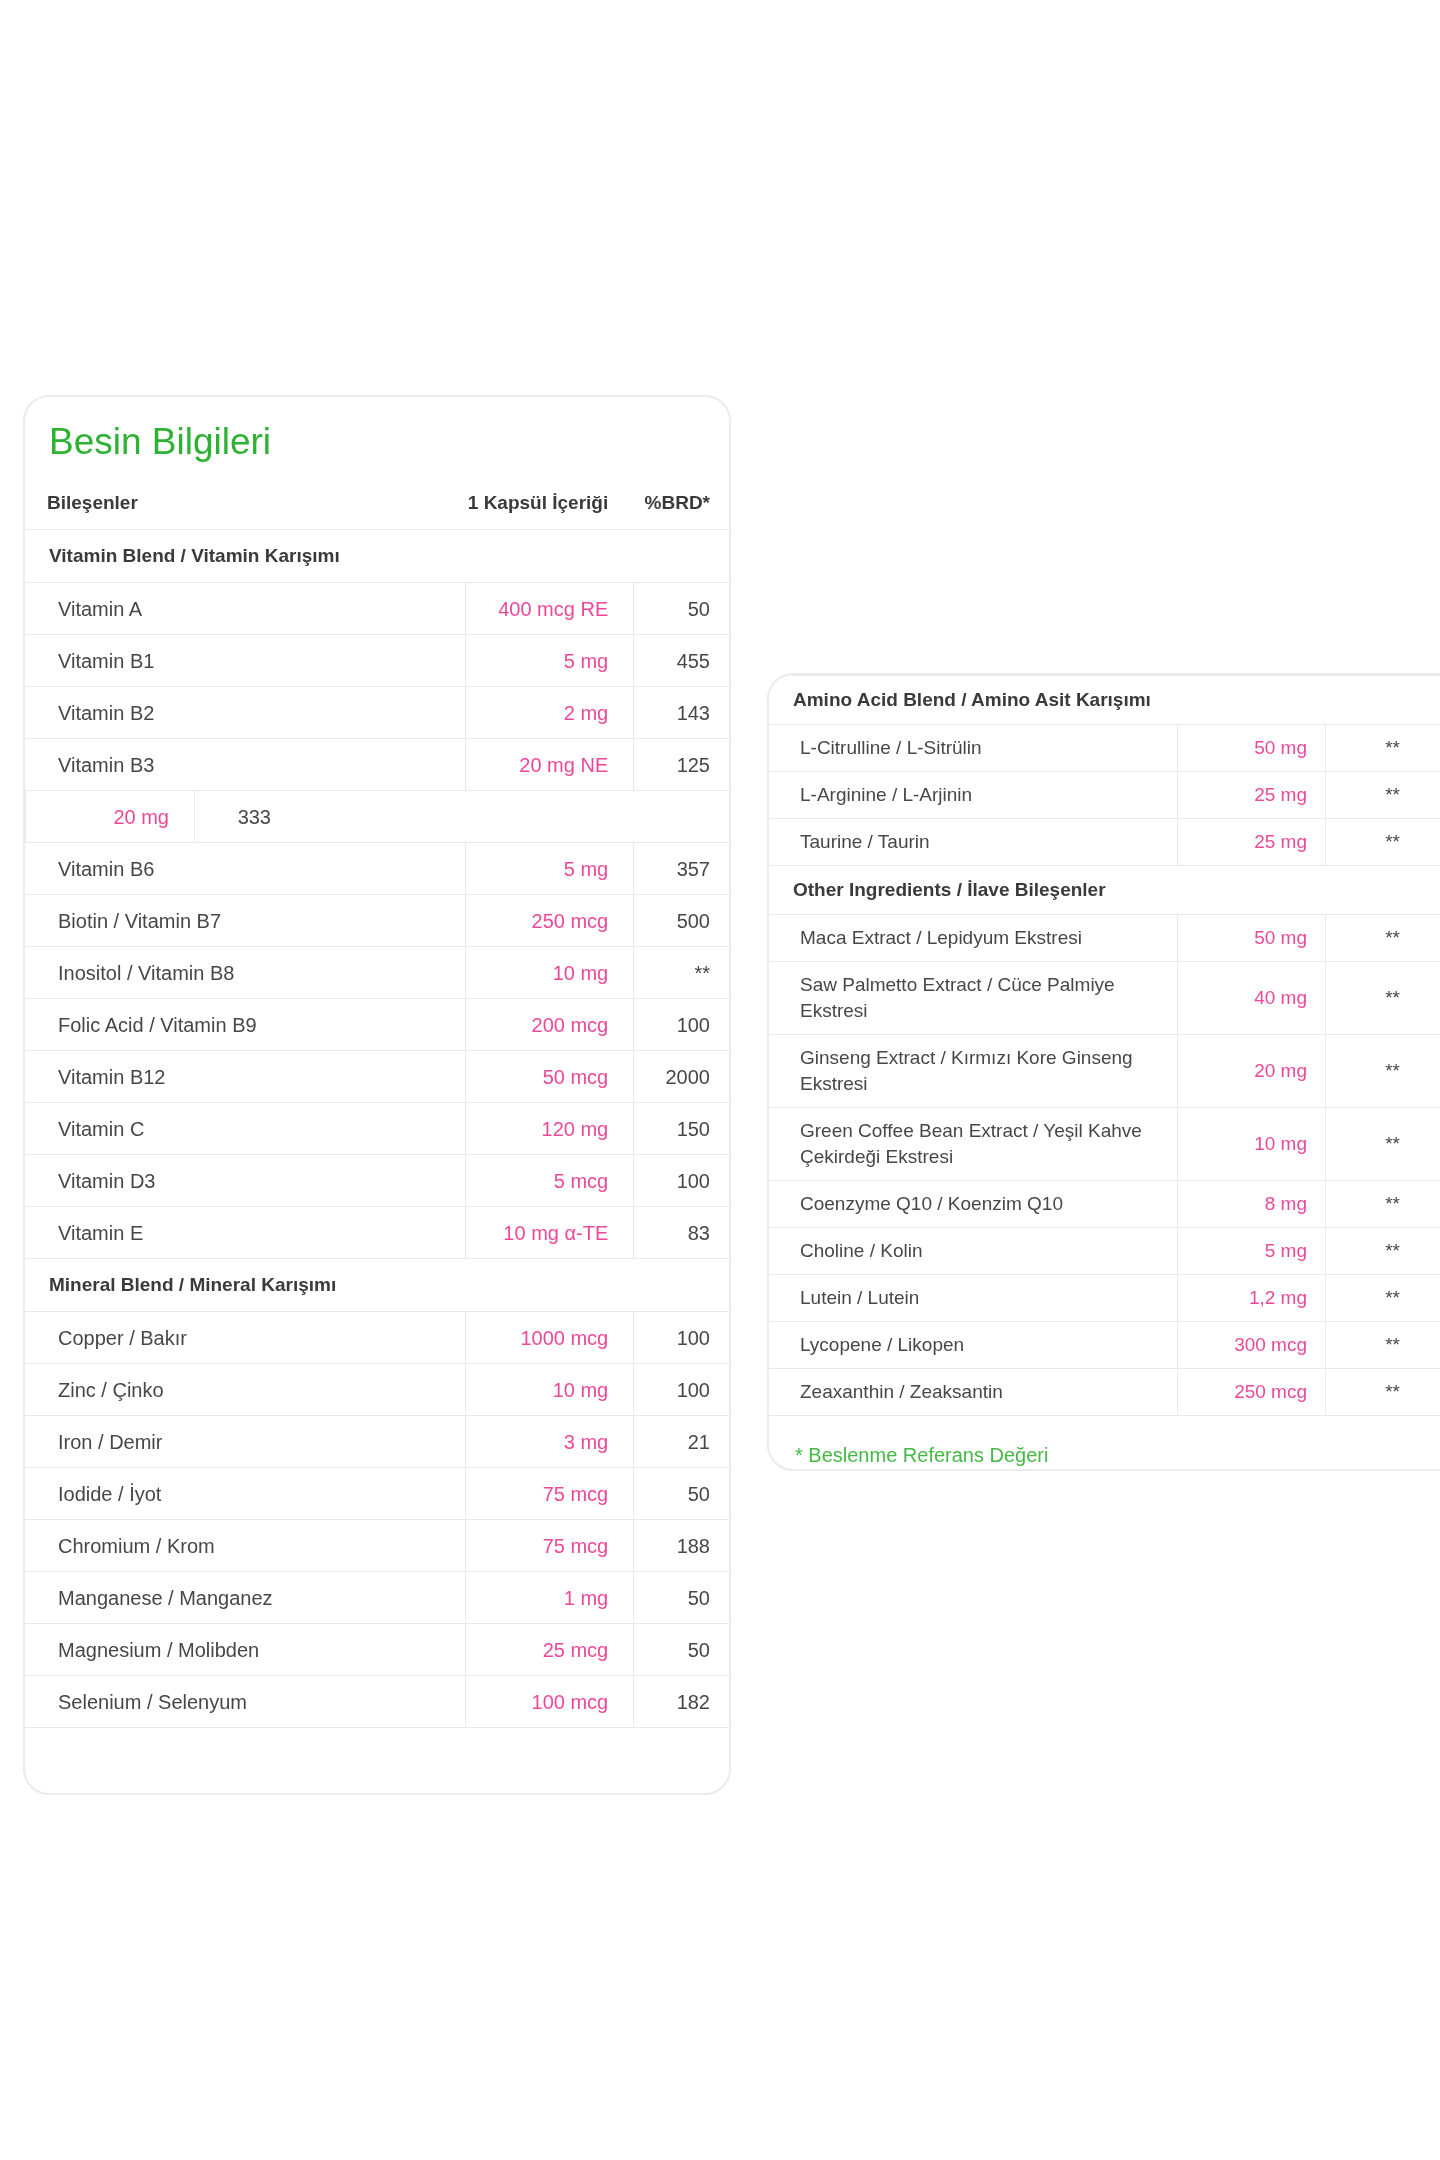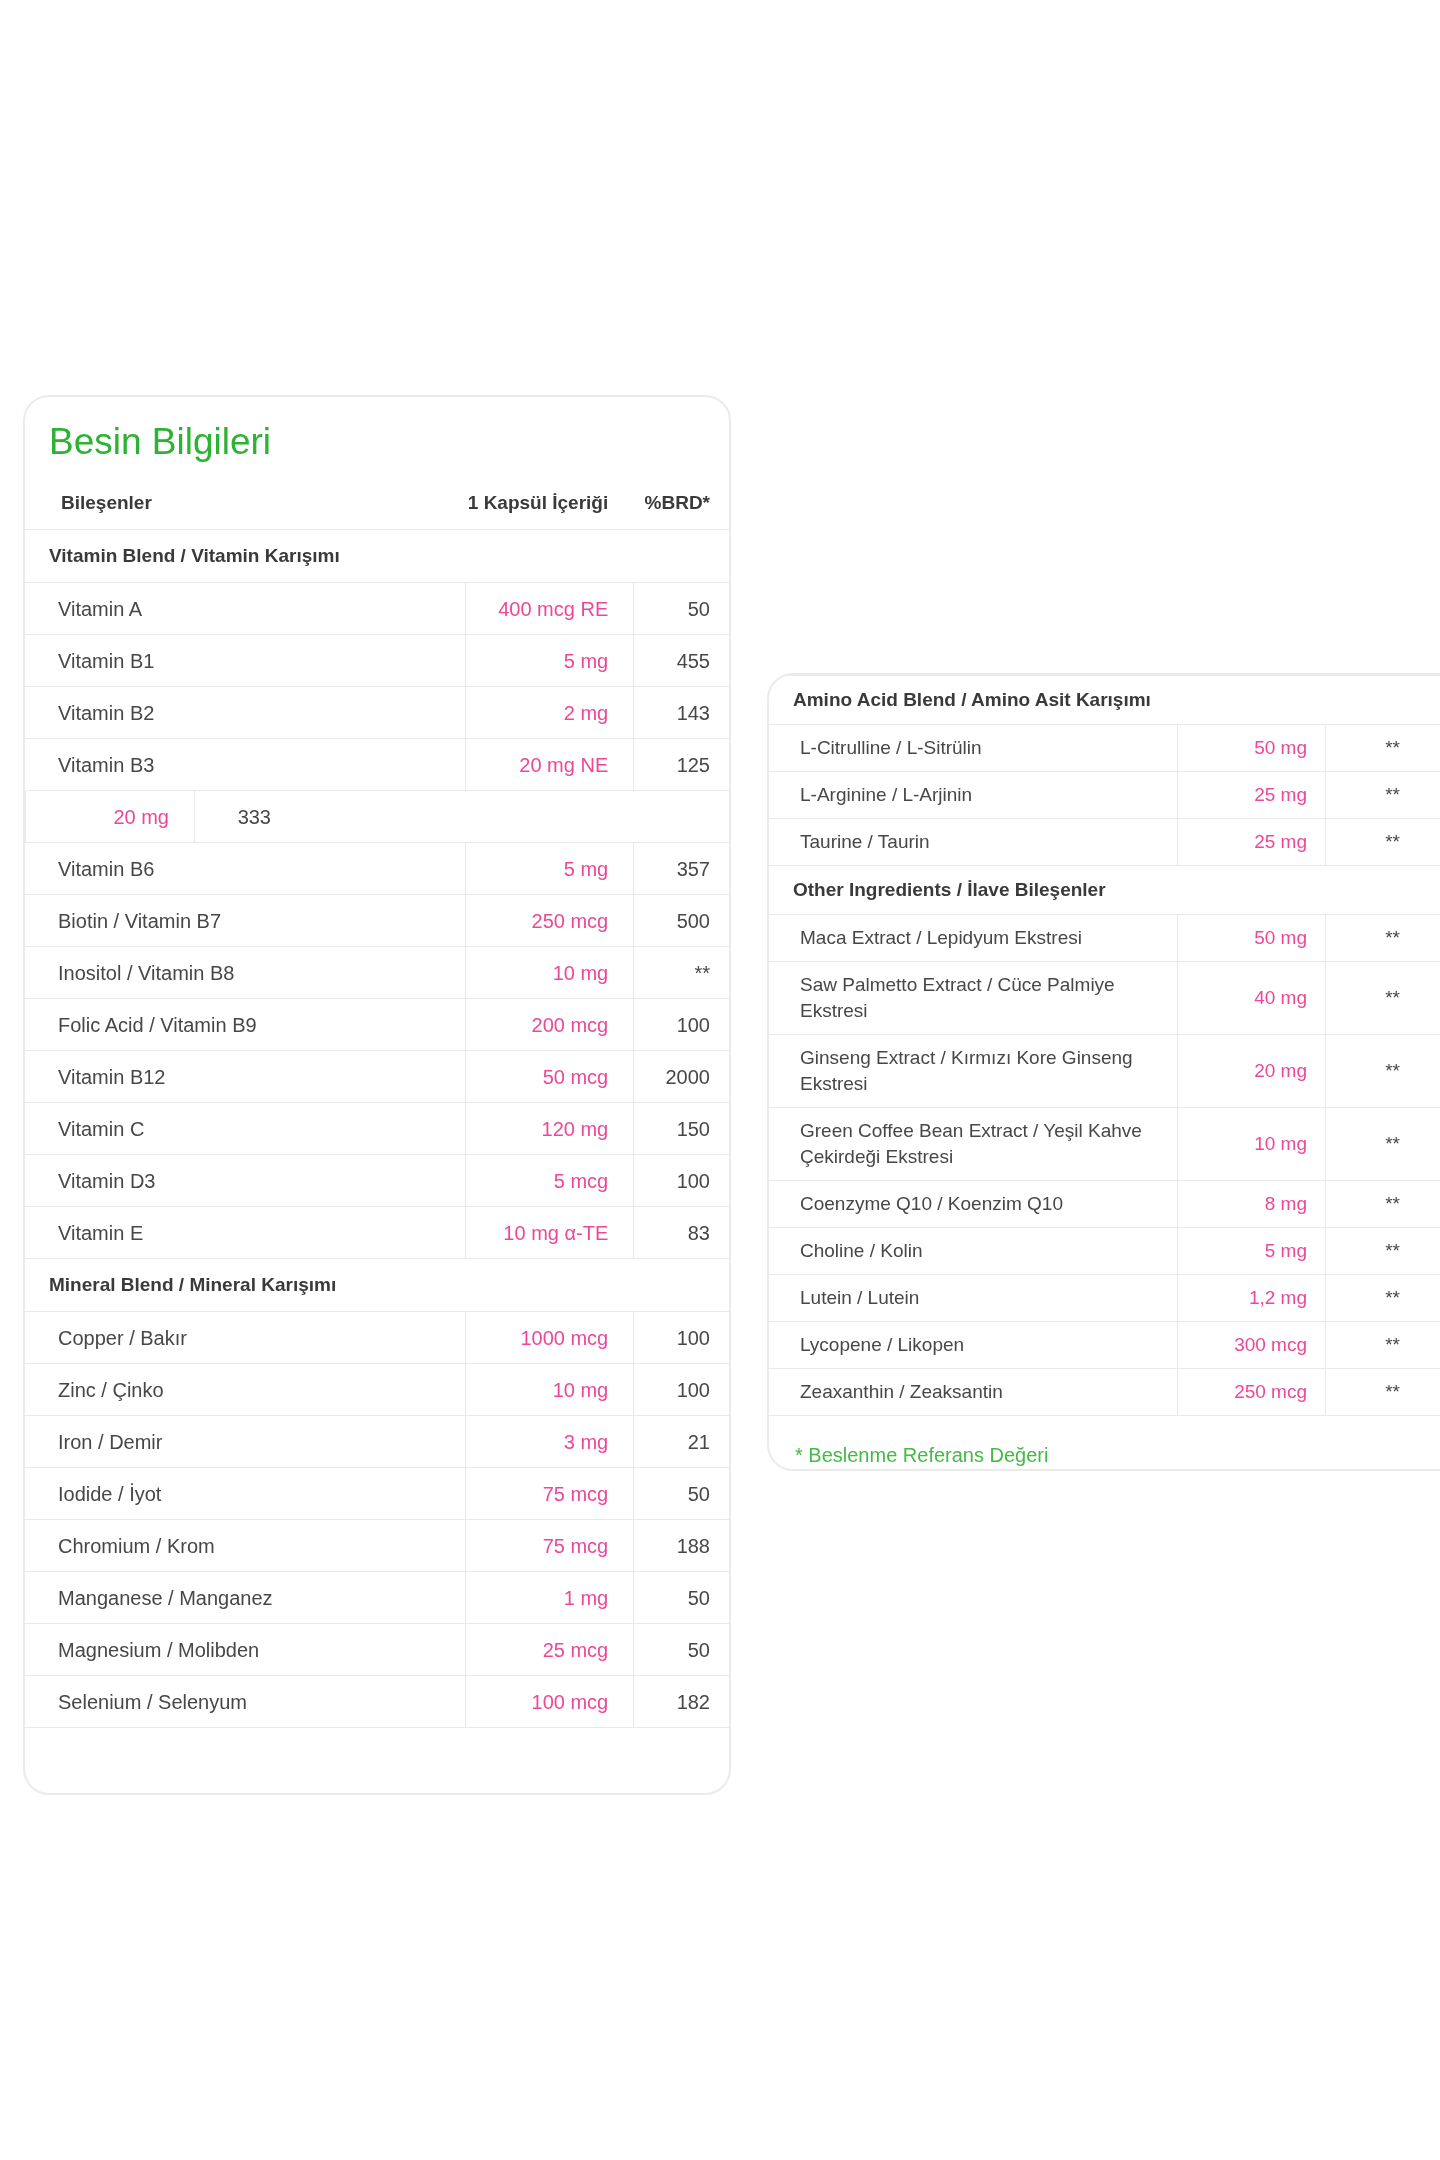--- a/index.html
+++ b/index.html
@@ -36,21 +36,21 @@
   .card-title {
     position: absolute; left: 24px; top: 24px;
     font-size: 37px; font-weight: 400; letter-spacing: 0;
     color: #2eb233;
   }
   .cols {
     position: absolute; left: 0; right: 0; bottom: 0; height: 52px;
     display: flex; align-items: center;
   }
   .cols .hc { font-weight: 700; font-size: 19px; color: #3a3a3a; }
-  .cols .hc1 { width: var(--c1); padding-left: 36px; }
+  .cols .hc1 { width: var(--c1); padding-left: 22px; }
   .cols .hc2 { width: var(--c2); text-align: right; padding-right: var(--amt-pad); }
   .cols .hc3 { width: var(--c3); text-align: right; padding-right: var(--brd-pad); }
   .tbody { flex: 0 0 auto; display: flex; flex-direction: column; }
   .section-row {
     border-top: 1px solid var(--line);
     min-height: var(--sec-h);
     display: flex; align-items: center;
     padding-left: 24px;
     font-weight: 700; font-size: 19px; color: #3a3a3a;
   }

